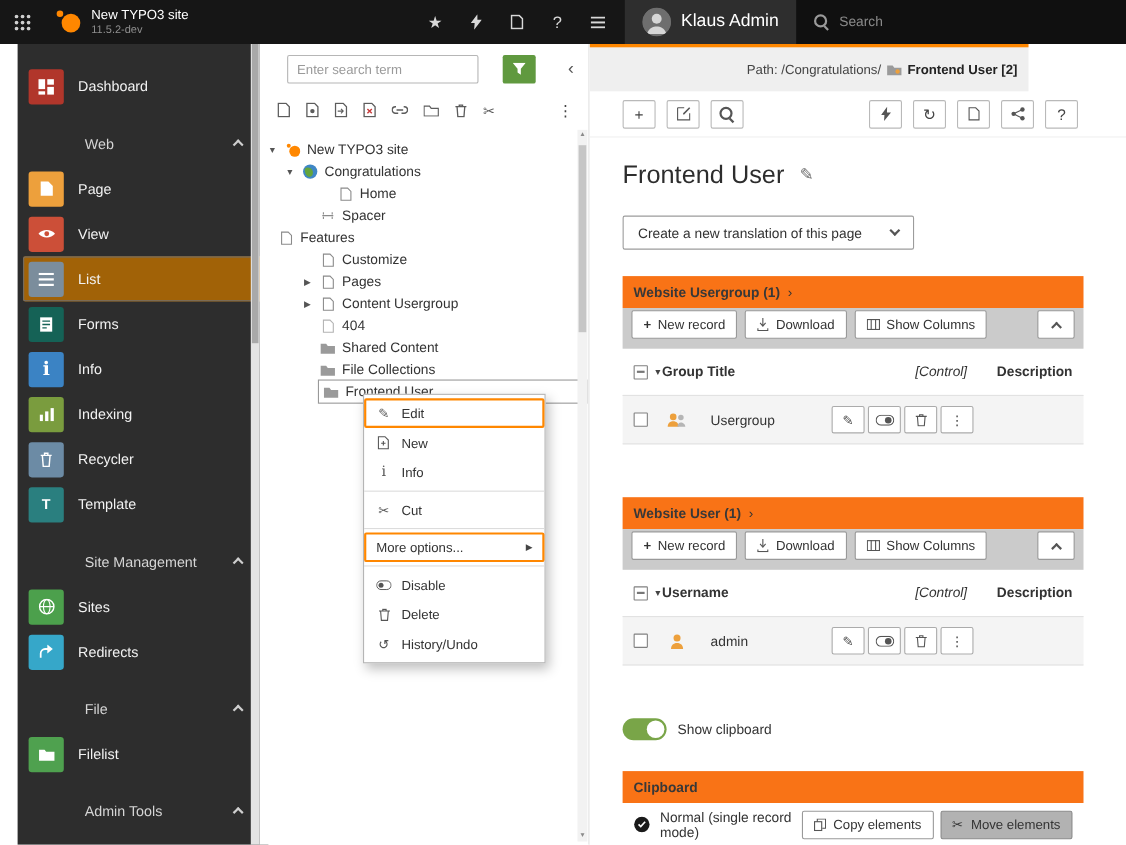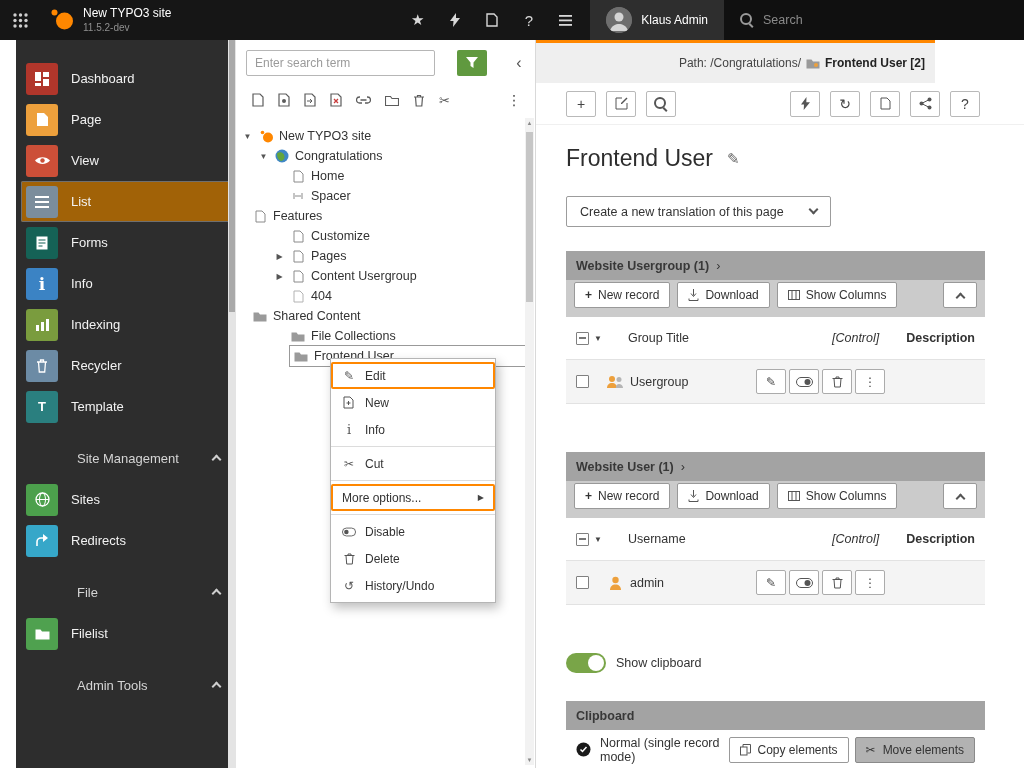--- a/index.html
+++ b/index.html
@@ -11,21 +11,21 @@
 .topbar{position:absolute;left:0;top:0;width:1024px;height:40px;background:#161616;display:flex;align-items:stretch;z-index:40}
 .mm-btn{width:40px;display:flex;align-items:center;justify-content:center;cursor:pointer}
 .brand{display:flex;align-items:center;gap:9px;padding:0 10px}
 .brand-text{display:flex;flex-direction:column;line-height:1.3}
 .brand-site{color:#fff;font-size:12px}
 .brand-ver{color:#8f8f8f;font-size:10px}
 .tb-icons{margin-left:auto;display:flex;align-items:center;padding-right:6px}
 .tb-ic{width:37px;height:40px;display:flex;align-items:center;justify-content:center;color:#d8d8d8;font-size:15px;cursor:pointer}
 .tb-user{background:#2e2e2e;display:flex;align-items:center;gap:9px;padding:0 16px;cursor:pointer}
 .avatar{width:26px;height:26px;border-radius:50%;overflow:hidden;background:#6e6e6e;flex:0 0 26px}
-.tb-user-name{color:#fff;font-size:12px;white-space:nowrap}
+.tb-user-name{color:#fff;font-size:16px;white-space:nowrap}
 .tb-search{width:300px;display:flex;align-items:center;gap:9px;padding-left:16px;background:#101010}
 .tb-search input{background:transparent;border:0;outline:0;color:#bbb;font-size:12.5px;font-family:inherit;width:200px}
 .tb-search input::placeholder{color:#8a8a8a}
 .mag{width:14px;height:14px;position:relative;display:inline-block;color:#9a9a9a;flex:0 0 14px}
 .mag::before{content:"";position:absolute;left:0;top:0;width:8px;height:8px;border:2px solid currentColor;border-radius:50%}
 .mag::after{content:"";position:absolute;left:10px;top:10px;width:5px;height:2px;background:currentColor;transform:rotate(45deg);transform-origin:0 0}
 
 
 .sidebar{position:absolute;left:16px;top:40px;width:228px;bottom:0;background:#2d2d2d;padding-top:18px;overflow:hidden}
 .sb-item{height:41px;display:flex;align-items:center;margin:0 5px;padding:0 5px;border-radius:2px;cursor:pointer;color:#f2f2f2}
@@ -38,21 +38,21 @@
 .mi-dashboard{background:#b1362b}.mi-page{background:#eda03c}.mi-view{background:#cc4f38}
 .mi-list{background:#7b8d9c}.mi-forms{background:#156256}.mi-info{background:#3b83c4}
 .mi-indexing{background:#7a9c3e}.mi-recycler{background:#6c8ba5}.mi-template{background:#2a7f7f}
 .mi-sites{background:#4ca04c}.mi-redirects{background:#36a7c9}.mi-filelist{background:#4fa14f}
 .serifI{font-family:"DejaVu Serif",serif;font-size:17px}
 .sb-scroll{position:absolute;left:228px;top:40px;width:8px;bottom:0;background:#e4e4e4}
 .sb-scroll .thumb{position:absolute;left:1px;width:6px;top:0;height:272px;background:#a9a9a9}
 
 
 .treepanel{position:absolute;left:236px;top:40px;width:300px;bottom:0;background:#fff;border-right:1px solid #d9d9d9}
-.tp-search{display:flex;align-items:center;gap:22px;padding:10px 6px 8px 10px}
+.tp-search{display:flex;align-items:center;gap:22px;padding:10px 6px 8px 25px}
 .tp-search input{flex:1;height:26px;border:1px solid #b6b6b6;border-radius:2px;padding:0 8px;font-size:12px;font-family:inherit;color:#333;outline:0;min-width:0}
 .tp-search input::placeholder{color:#9a9a9a}
 .tp-go{width:30px;height:26px;background:#60993f;border-radius:2px;display:flex;align-items:center;justify-content:center;cursor:pointer;flex:0 0 30px}
 .tp-collapse{width:20px;text-align:center;color:#555;font-size:16px;cursor:pointer;line-height:1}
 .tp-toolbar{display:flex;align-items:center;gap:14px;padding:8px 14px 10px 16px;color:#5c5c5c}
 .tt-ic{cursor:pointer;display:flex;align-items:center;position:relative}
 .tt-more{margin-left:auto;font-size:14px;color:#444;cursor:pointer}
 .tree{padding-top:8px;font-size:12.5px;white-space:nowrap}
 .tnode{height:20px;display:flex;align-items:center;gap:5px;cursor:pointer}
 .tnode .caret{width:11px;font-size:8px;color:#555;text-align:center;flex:0 0 11px}
@@ -77,36 +77,36 @@
 .ctoolbar{height:42px;display:flex;align-items:center;padding:0 44px 0 30px;gap:10px;border-bottom:1px solid #f0f0f0}
 .tbtn{min-width:30px;height:26px;padding:0 6px;border:1px solid #b9b9b9;border-radius:2px;background:#fff;display:flex;align-items:center;justify-content:center;color:#444;font-size:14px;cursor:pointer}
 .grp-right{margin-left:auto;display:flex;gap:10px}
 .pbody{padding:20px 0 0 30px}
 .ptitle{display:flex;align-items:center;gap:14px;font-size:23px;color:#2d2d2d;font-weight:400}
 .pedit{color:#666;font-size:15px;cursor:pointer}
 .transl-btn{margin-top:24px;display:inline-flex;align-items:center;gap:26px;height:31px;border:1px solid #9c9c9c;border-radius:2px;padding:0 13px;font-size:12.5px;color:#333;cursor:pointer;background:#fff}
 .chev-down{width:7px;height:7px;border-left:2px solid #555;border-bottom:2px solid #555;transform:rotate(-45deg);margin-top:-4px;display:inline-block}
 .panel{width:419px;margin-top:24px}
 .panel.gap-lg{margin-top:48px}
-.panel-head{background:#a3a3a3;height:29px;display:flex;align-items:center;gap:7px;padding:0 10px;font-size:12.5px;font-weight:bold;color:#383838}
+.panel-head{background:#f97316;height:29px;display:flex;align-items:center;gap:7px;padding:0 10px;font-size:12.5px;font-weight:bold;color:#383838}
 .ph-chev{font-weight:normal;color:#333;cursor:pointer}
 .panel-tools{background:#cbcbcb;display:flex;align-items:center;gap:7px;padding:2px 8px 9px}
 .ptool-btn{height:26px;background:#fff;border:1px solid #999;border-radius:2px;display:inline-flex;align-items:center;gap:6px;padding:0 10px;font-size:12px;color:#333;cursor:pointer}
 .ptool-up{margin-left:auto;width:34px;height:26px;background:#fff;border:1px solid #999;border-radius:2px;display:flex;align-items:center;justify-content:center;cursor:pointer}
 .thead{display:flex;align-items:center;height:42px;padding:0 10px;font-size:12.5px}
-.col-title{font-weight:normal;margin-left:26px}
+.col-title{font-weight:bold;}
 .thead .right{margin-left:auto;display:flex;align-items:flex-end;gap:27px}
 .ctrl-col{font-style:italic;color:#333}
 .col-desc{font-weight:bold}
 .checkbox{width:13px;height:13px;border:1px solid #808080;background:#fff;display:inline-flex;align-items:center;justify-content:center;border-radius:1px;cursor:pointer;flex:0 0 13px}
 .checkbox .dash{width:7px;height:2px;background:#777}
 .sel-caret{font-size:8px;color:#444;margin-left:5px;cursor:pointer}
 .trow{display:flex;align-items:center;height:45px;padding:0 10px;background:#f4f4f4;border-top:1px solid #e2e2e2;border-bottom:1px solid #e2e2e2;font-size:12.5px}
 .trow .ric{margin-left:16px;width:20px;display:flex;justify-content:center}
-.trow .rlabel{margin-left:5px}
+.trow .rlabel{margin-left:21px}
 .controls{margin-left:auto;margin-right:90px;display:flex;gap:3px}
 .cbtn{width:30px;height:25px;background:#fff;border:1px solid #ababab;border-radius:2px;display:flex;align-items:center;justify-content:center;color:#444;font-size:12px;cursor:pointer}
 .clip-toggle-row{margin-top:48px;display:flex;align-items:center;gap:10px;font-size:12.5px}
 .toggle{width:40px;height:20px;border-radius:10px;background:#79a548;position:relative;cursor:pointer;flex:0 0 40px}
 .toggle::after{content:"";position:absolute;right:2px;top:2px;width:16px;height:16px;border-radius:50%;background:#fff}
 .clip-row{display:flex;align-items:center;gap:9px;height:40px;padding:0 10px;font-size:12.5px;background:#fff;border-bottom:1px solid #e2e2e2}
 .clip-actions{margin-left:auto;display:flex;gap:6px}
 .btn-sm{height:26px;border:1px solid #999;border-radius:2px;background:#fff;display:inline-flex;align-items:center;gap:7px;padding:0 10px;font-size:12px;color:#333;white-space:nowrap;cursor:pointer;flex:0 0 auto}
 .btn-sm.active{background:#b2b2b2;border-color:#8a8a8a}
 </style>
@@ -187,20 +187,24 @@
           <g fill="#fff">
             <rect x="1" y="1" width="6" height="9"></rect>
             <rect x="9" y="1" width="6" height="5"></rect>
             <rect x="9" y="8" width="6" height="7"></rect>
             <rect x="1" y="12" width="6" height="3"></rect>
           </g>
         </svg>
       </span>
     <span class="sb-label">Dashboard</span>
   </div>
+  <div class="sb-sect">
+    <span>Web</span>
+    <span class="chev"><span class="chev-up"></span></span>
+  </div>
   <div class="sb-item">
     <span class="sb-ic mi-page">
         <svg width="13" height="15" viewBox="0 0 13 15">
           <path d="M1 1h7l4 4v9H1z" fill="#fff"></path>
         </svg>
       </span>
     <span class="sb-label">Page</span>
   </div>
   <div class="sb-item">
     <span class="sb-ic mi-view">
@@ -374,21 +378,21 @@
     <div class="tnode" style="padding-left:22px">
       <span class="caret">▼</span>
       <span class="tic">
           <svg width="14" height="14" viewBox="0 0 14 14">
             <circle cx="7" cy="7" r="6.5" fill="#3f87c5"></circle>
             <path d="M2 4.5C4 2.5 7 3 8.5 5S10 10 7.5 11.5 3 10 2.5 8 2 4.5 2 4.5z" fill="#64a53c"></path>
           </svg>
         </span>
       <span>Congratulations</span>
     </div>
-    <div class="tnode" style="padding-left:38px">
+    <div class="tnode" style="padding-left:54px">
       <span class="caret"></span>
       <span class="tic">
           <svg width="11" height="13" viewBox="0 0 11 13">
             <path d="M1 1h6l3 3v8H1z" fill="#fff" stroke="#8a8a8a"></path>
           </svg>
         </span>
       <span>Home</span>
     </div>
     <div class="tnode" style="padding-left:38px">
       <span class="caret"></span>
@@ -437,21 +441,21 @@
     </div>
     <div class="tnode" style="padding-left:38px">
       <span class="caret"></span>
       <span class="tic" style="opacity:.65">
           <svg width="11" height="13" viewBox="0 0 11 13">
             <path d="M1 1h6l3 3v8H1z" fill="#fff" stroke="#8a8a8a"></path>
           </svg>
         </span>
       <span>404</span>
     </div>
-    <div class="tnode" style="">
+    <div class="tnode" style="padding-left:38px">
       <span class="caret"></span>
       <span class="tic">
           <svg width="14" height="11" viewBox="0 0 14 11">
             <path d="M.5 1.5h5l1.5 2h6.5v7H.5z" fill="#9a9a9a"></path>
           </svg>
         </span>
       <span>Shared Content</span>
     </div>
     <div class="tnode" style="padding-left:38px">
       <span class="caret"></span>

